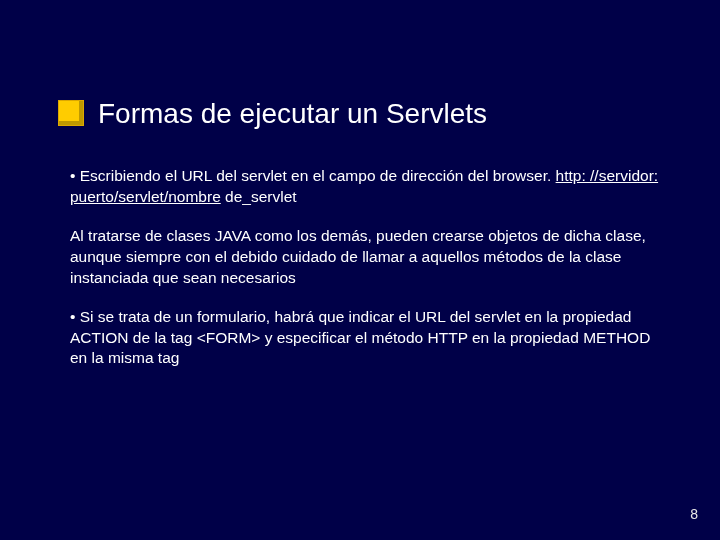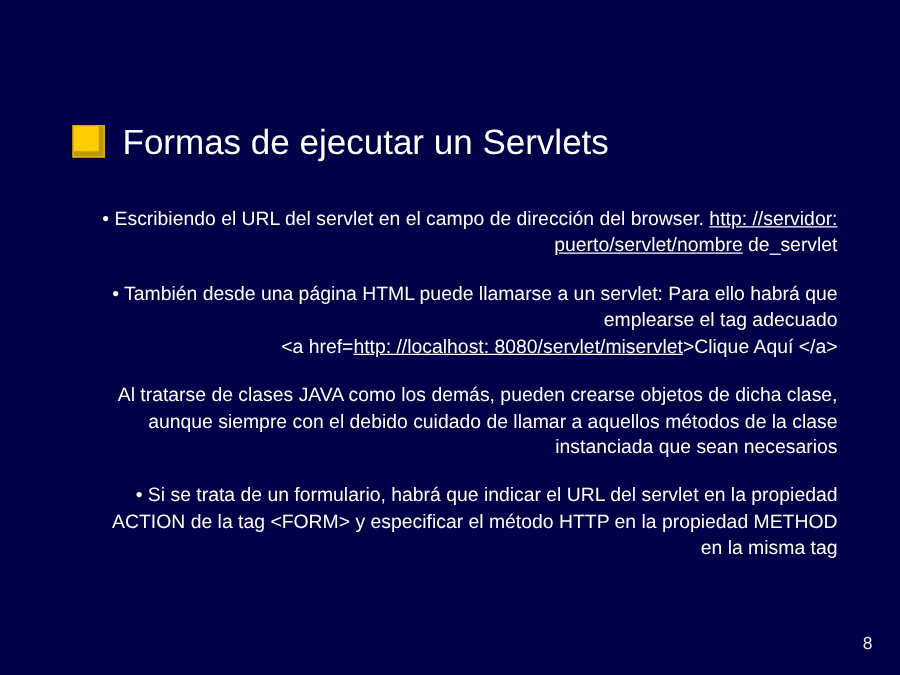--- a/index.html
+++ b/index.html
@@ -44,21 +44,20 @@
   .body {
     position: absolute;
     top: 166px;
     left: 70px;
     right: 50px;
     font-size: 15.5px;
     line-height: 1.35;
   }
   .para {
     margin-bottom: 18px;
-    text-align: right;
   }
   .link {
     color: #ffffff;
     text-decoration: underline;
   }
   .pagenum {
     position: absolute;
     bottom: 18px;
     right: 22px;
     font-size: 14px;
@@ -74,24 +73,20 @@
     <div class="title-box"></div>
     <div class="title-text">Formas de ejecutar un Servlets</div>
   </div>
 
   <div class="body">
 
     <div class="para">
       <span>•  Escribiendo el URL del servlet en el campo de dirección del browser.   </span><span class="link">http: //servidor: puerto/servlet/nombre</span><span> de_servlet</span>
     </div>
 
-    <div class="para">
-      <span>•  También desde una página HTML puede llamarse a un servlet: Para ello habrá que emplearse el tag adecuado</span><br>
-      <span>&lt;a href=</span><span class="link">http: //localhost: 8080/servlet/miservlet</span><span>&gt;Clique Aquí &lt;/a&gt;</span>
-    </div>
 
     <div class="para">
       <span>Al tratarse de clases JAVA como los demás, pueden crearse objetos de dicha clase, aunque siempre con el debido cuidado de llamar a aquellos métodos de la clase instanciada que sean necesarios</span>
     </div>
 
     <div class="para">
       <span>• Si se trata de un formulario, habrá que indicar el URL  del servlet en la propiedad ACTION de la tag &lt;FORM&gt; y especificar el método HTTP en la propiedad METHOD en la misma tag</span>
     </div>
 
   </div>

